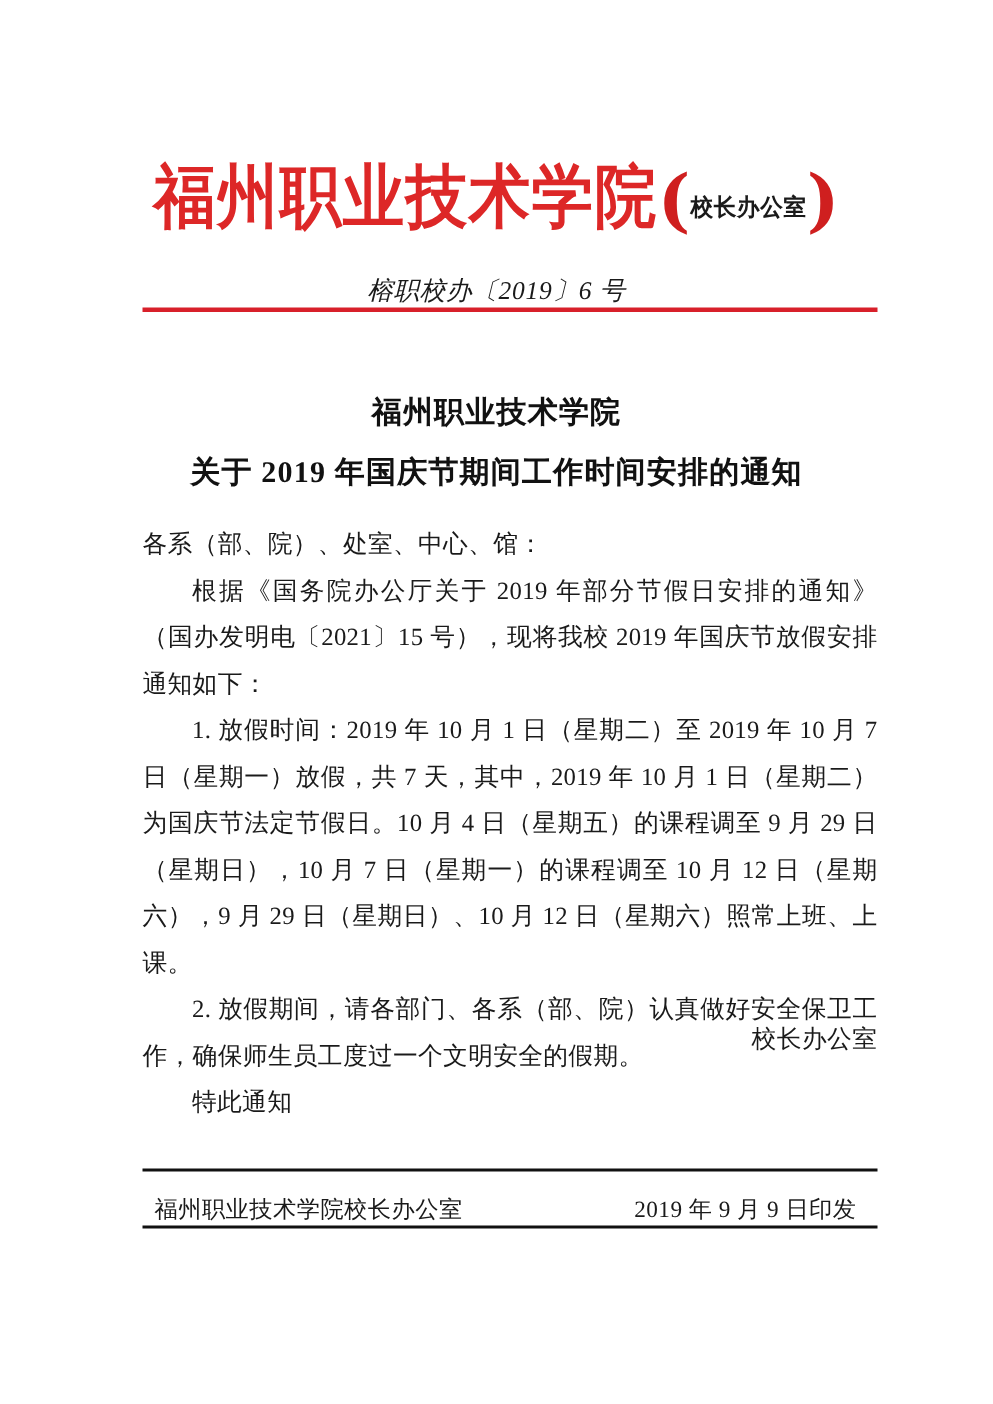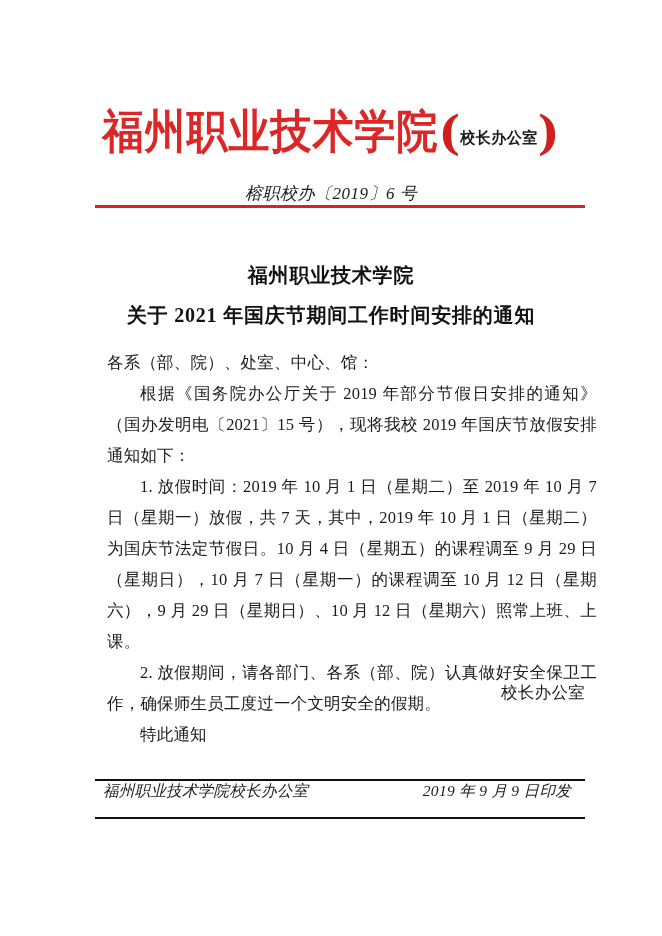--- a/index.html
+++ b/index.html
@@ -103,21 +103,20 @@
     letter-spacing: 0.8px;
     color: #111111;
   }
 
   
   .body-block {
     position: absolute;
     left: 95px;
     top: 347px;
     width: 490px;
-    margin-left: 12px;
   }
   .para {
     font-size: 16.5px;
     line-height: 31px;
     color: #1a1a1a;
     text-align: justify;
     text-justify: inter-ideograph;
     margin: 0;
     letter-spacing: 0.2px;
   }
@@ -149,25 +148,24 @@
     width: 490px;
   }
   .footer-rule {
     width: 490px;
     height: 2px;
     background: #111111;
   }
   .footer-row {
     display: flex;
     justify-content: space-between;
-    align-items: flex-start;
+    align-items: flex-end;
     height: 36px;
     padding: 0 8px;
     box-sizing: border-box;
-    font-style: italic;
   }
   .footer-text {
     font-size: 15.5px;
     color: #1a1a1a;
     letter-spacing: 0.3px;
     white-space: nowrap;
   }
   .footer-text.right {
     padding-right: 6px;
   }
@@ -183,21 +181,21 @@
       <span class="masthead-sub">校长办公室</span>
       <span class="masthead-paren">)</span>
   </div>
 
   <div class="doc-number">榕职校办〔2019〕6 号</div>
 
   <div class="red-rule"></div>
 
   <div class="doc-title">
     <div class="doc-title-line">福州职业技术学院</div>
-    <div class="doc-title-line">关于 2021 年国庆节期间工作时间安排的通知</div>
+    <div class="doc-title-line">关于 2019 年国庆节期间工作时间安排的通知</div>
   </div>
 
   <div class="body-block">
     <p class="para">各系（部、院）、处室、中心、馆：</p>
     <p class="para indent">根据《国务院办公厅关于 2019 年部分节假日安排的通知》（国办发明电〔2021〕15 号），现将我校 2019 年国庆节放假安排通知如下：</p>
     <p class="para indent">1. 放假时间：2019 年 10 月 1 日（星期二）至 2019 年 10 月 7 日（星期一）放假，共 7 天，其中，2019 年 10 月 1 日（星期二）为国庆节法定节假日。10 月 4 日（星期五）的课程调至 9 月 29 日（星期日），10 月 7 日（星期一）的课程调至 10 月 12 日（星期六），9 月 29 日（星期日）、10 月 12 日（星期六）照常上班、上课。</p>
     <p class="para indent">2. 放假期间，请各部门、各系（部、院）认真做好安全保卫工作，确保师生员工度过一个文明安全的假期。</p>
     <p class="para indent">特此通知</p>
   </div>
 

